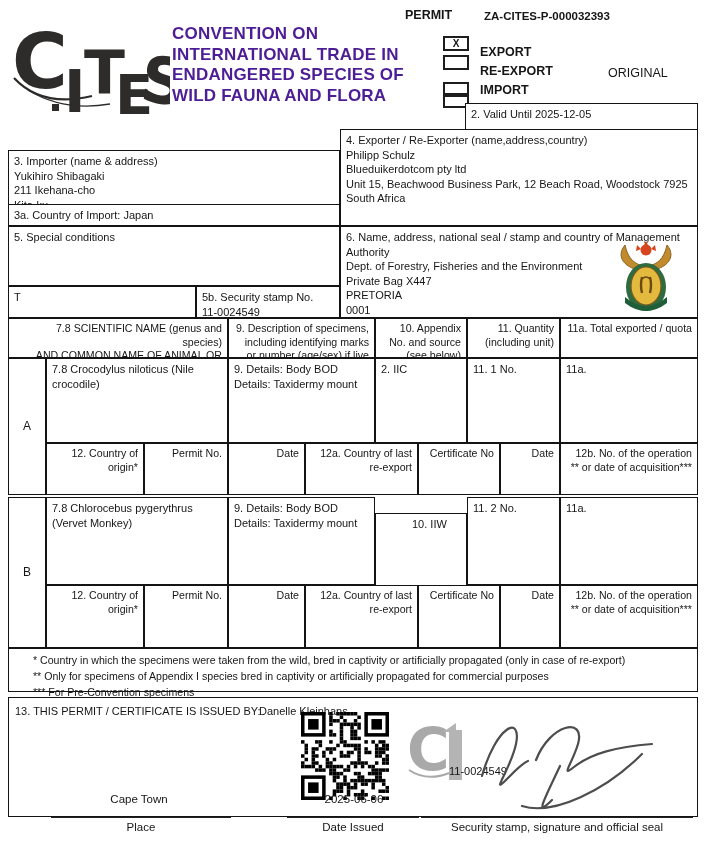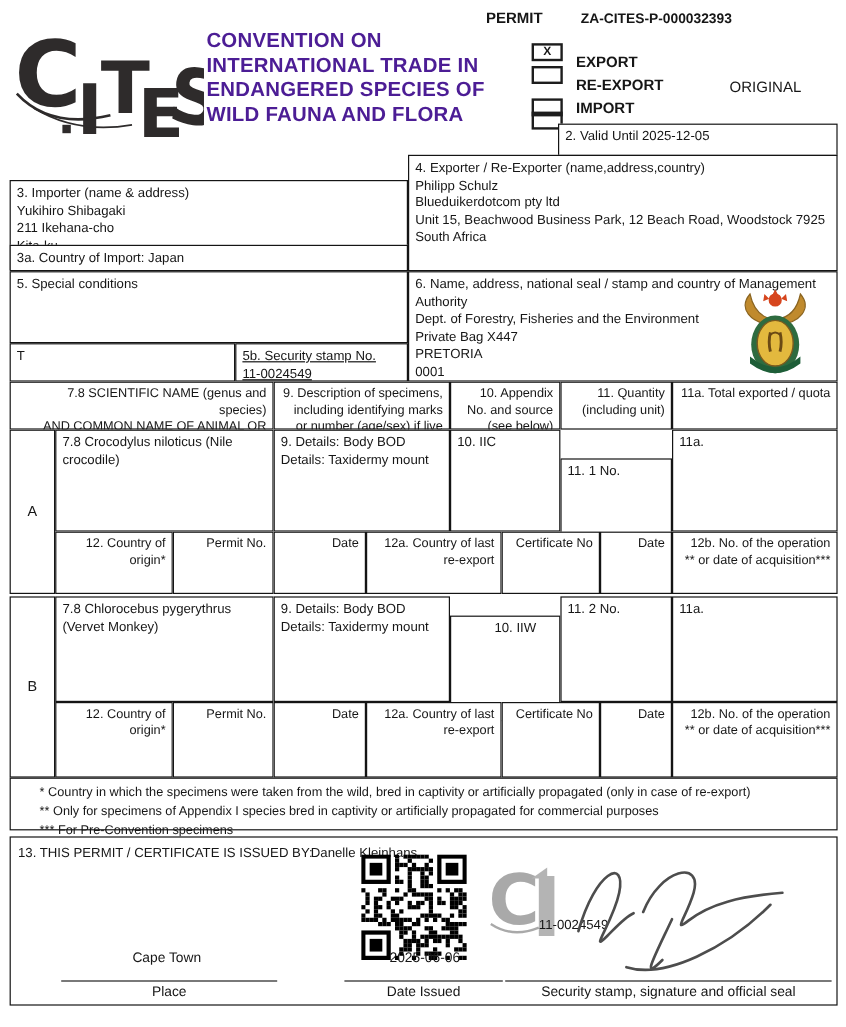--- a/index.html
+++ b/index.html
@@ -95,21 +95,21 @@
       <div>Philipp Schulz</div>
       <div>Blueduikerdotcom pty ltd</div>
       <div>Unit 15, Beachwood Business Park, 12 Beach Road, Woodstock 7925</div>
       <div>South Africa</div>
     </div>
 
     <div class="cell" style="left:0;top:97px;width:332px;height:60px;">5. Special conditions</div>
     <div class="cell" style="left:0;top:157px;width:188px;height:32px;">
       <div>T</div>
     </div>
-    <div class="cell" style="left:188px;top:157px;width:144px;height:32px;text-decoration:underline;">
+    <div class="cell" style="left:188px;top:157px;width:144px;height:32px;">
       <div>5b. Security stamp No.</div>
       <div>11-0024549</div>
     </div>
     <div class="cell addr" style="left:332px;top:97px;width:358px;height:92px;">
       <div>6. Name, address, national seal / stamp and country of Management Authority</div>
       <div>Dept. of Forestry, Fisheries and the Environment</div>
       <div>Private Bag X447</div>
       <div>PRETORIA</div>
       <div>0001</div>
       <div>SOUTH AFRICA</div>
@@ -137,22 +137,22 @@
     <div class="cell small" style="left:367px;top:189px;width:92px;height:40px;">10. Appendix No. and source (see below)</div>
     <div class="cell small" style="left:459px;top:189px;width:93px;height:40px;">11. Quantity (including unit)</div>
     <div class="cell small" style="left:552px;top:189px;width:138px;height:40px;">11a. Total exported / quota</div>
 
     <div class="cell letter" style="left:0;top:229px;width:38px;height:137px;">A</div>
     <div class="cell" style="left:38px;top:229px;width:182px;height:85px;">7.8 Crocodylus niloticus (Nile crocodile)</div>
     <div class="cell" style="left:220px;top:229px;width:147px;height:85px;">
       <div>9. Details: Body BOD</div>
       <div>Details: Taxidermy mount</div>
     </div>
-    <div class="cell" style="left:367px;top:229px;width:92px;height:85px;">10. IIC</div>
-    <div class="cell" style="left:459px;top:229px;width:93px;height:85px;margin-top:24px;">11. 1 No.</div>
+    <div class="cell" style="left:367px;top:229px;width:92px;height:85px;">2. IIC</div>
+    <div class="cell" style="left:459px;top:229px;width:93px;height:85px;">11. 1 No.</div>
     <div class="cell" style="left:552px;top:229px;width:138px;height:85px;">11a.</div>
 
     <div class="cell small" style="left:38px;top:314px;width:98px;height:52px;">12. Country of origin*</div>
     <div class="cell small" style="left:136px;top:314px;width:84px;height:52px;">Permit No.</div>
     <div class="cell small" style="left:220px;top:314px;width:77px;height:52px;">Date</div>
     <div class="cell small" style="left:297px;top:314px;width:113px;height:52px;">12a. Country of last re-export</div>
     <div class="cell small" style="left:410px;top:314px;width:82px;height:52px;">Certificate No</div>
     <div class="cell small" style="left:492px;top:314px;width:60px;height:52px;">Date</div>
     <div class="cell small" style="left:552px;top:314px;width:138px;height:52px;">12b. No. of the operation ** or date of acquisition***</div>
 
@@ -173,21 +173,21 @@
     <div class="cell small" style="left:410px;top:456px;width:82px;height:63px;">Certificate No</div>
     <div class="cell small" style="left:492px;top:456px;width:60px;height:63px;">Date</div>
     <div class="cell small" style="left:552px;top:456px;width:138px;height:63px;">12b. No. of the operation ** or date of acquisition***</div>
 
     <div class="abs foot" style="left:0;top:519px;width:690px;height:44px;padding-left:24px;">
       <div>* Country in which the specimens were taken from the wild, bred in captivity or artificially propagated (only in case of re-export)</div>
       <div>** Only for specimens of Appendix I species bred in captivity or artificially propagated for commercial purposes</div>
       <div>*** For Pre-Convention specimens</div>
     </div>
 
-    <div class="cell" style="left:0;top:568px;width:690px;height:141px;padding:0;">
+    <div class="cell" style="left:0;top:568px;width:690px;height:120px;padding:0;">
       <div class="abs" style="left:6px;top:6px;font-size:11px;">13. THIS PERMIT / CERTIFICATE IS ISSUED BY:</div>
       <div class="abs" style="left:250px;top:6px;font-size:11px;">Danelle Kleinhans</div>
 
       <div class="abs qr" style="left:292px;top:14px;width:88px;height:88px;">
         <svg id="qr-svg" width="88" height="88" viewBox="0 0 88 88">
             <g fill="#000">
               <rect x="28.16" y="0" width="3.52" height="3.52"></rect>
               <rect x="35.2" y="0" width="3.52" height="3.52"></rect>
               <rect x="38.72" y="0" width="3.52" height="3.52"></rect>
               <rect x="42.24" y="0" width="3.52" height="3.52"></rect>

